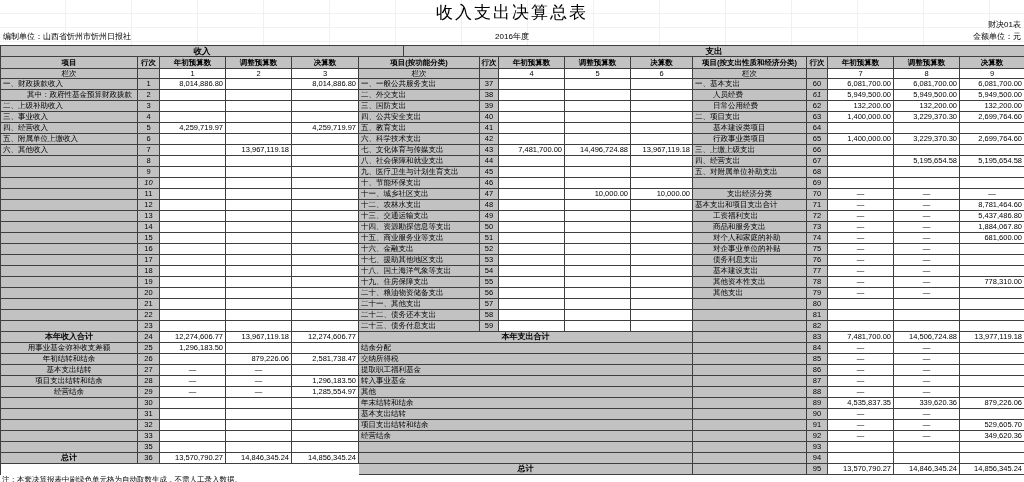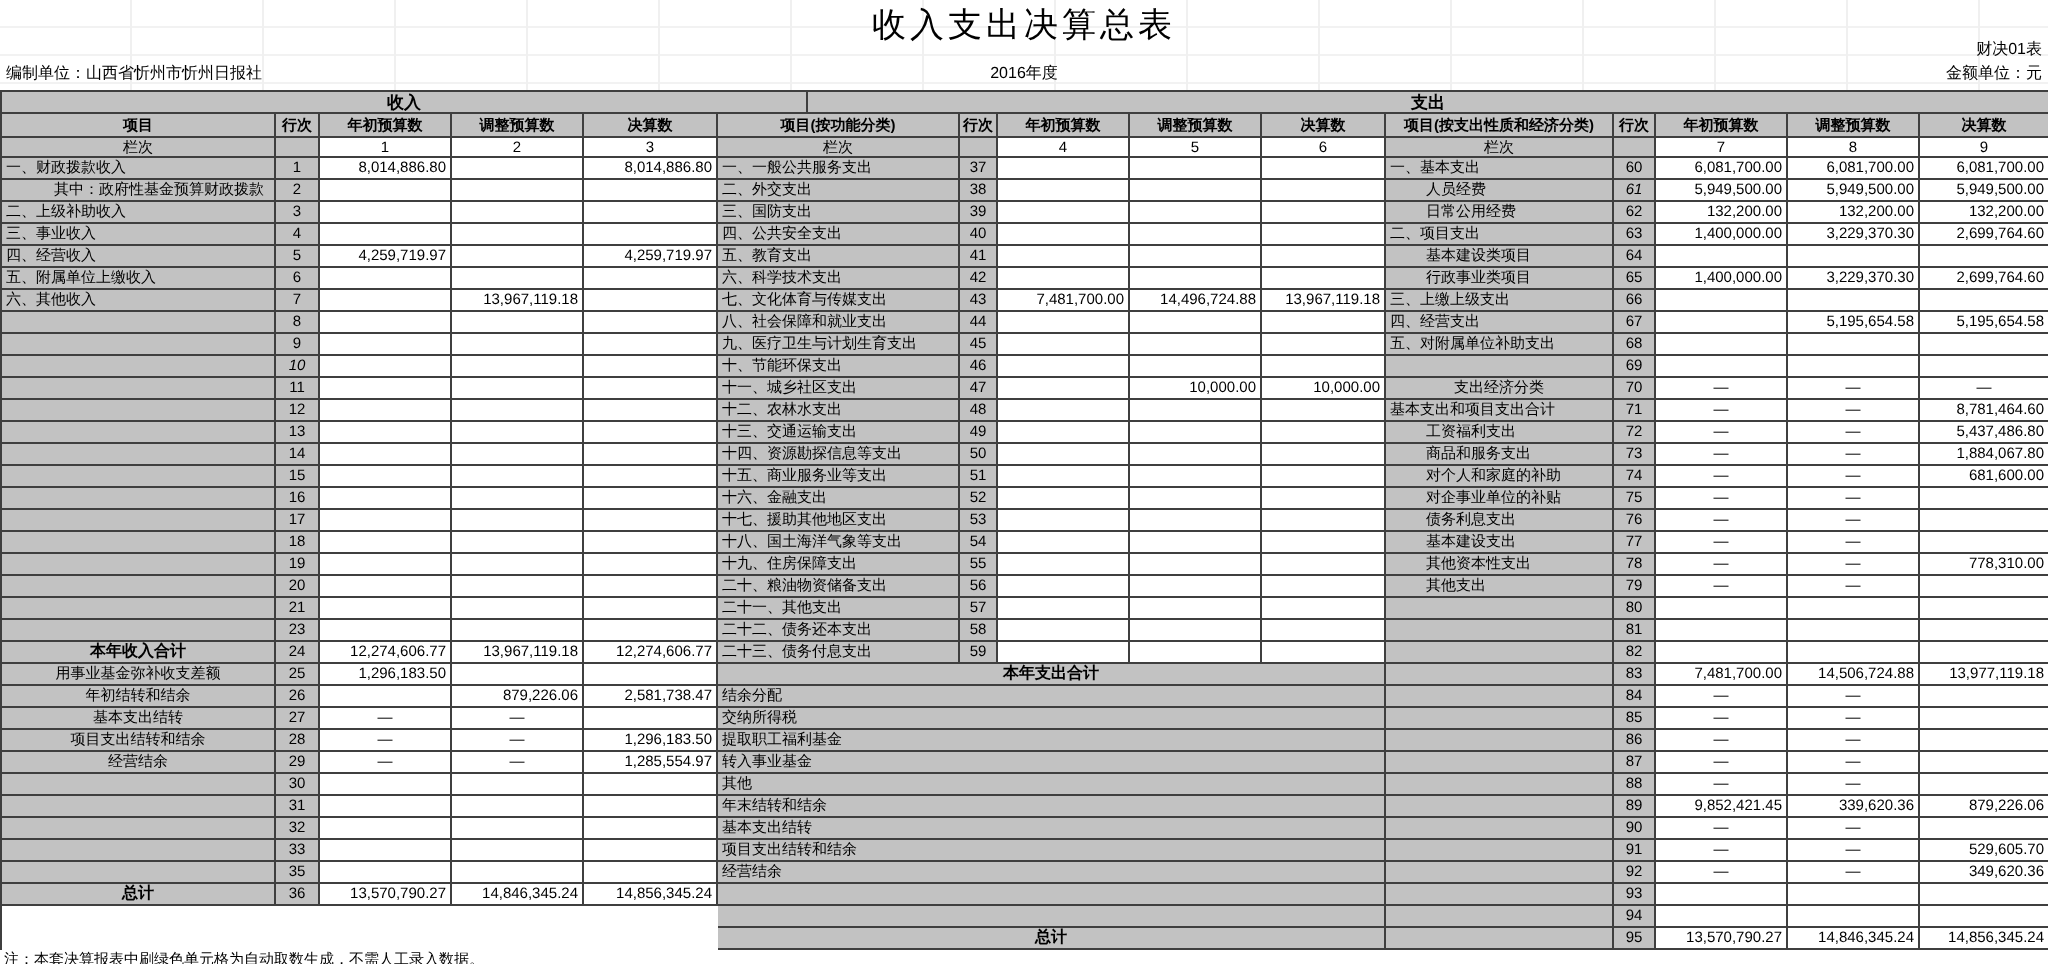--- a/index.html
+++ b/index.html
@@ -219,20 +219,27 @@
         </div>
         <div class="row">
           <div class="cell lab" style="width: 137px;"></div>
           <div class="cell no" style="width: 22px;">21</div>
           <div class="cell val" style="width: 66px;"></div>
           <div class="cell val" style="width: 66px;"></div>
           <div class="cell val" style="width: 67px;"></div>
         </div>
         <div class="row">
           <div class="cell lab" style="width: 137px;"></div>
+          <div class="cell no" style="width: 22px;">22</div>
+          <div class="cell val" style="width: 66px;"></div>
+          <div class="cell val" style="width: 66px;"></div>
+          <div class="cell val" style="width: 67px;"></div>
+        </div>
+        <div class="row">
+          <div class="cell lab" style="width: 137px;"></div>
           <div class="cell no" style="width: 22px;">23</div>
           <div class="cell val" style="width: 66px;"></div>
           <div class="cell val" style="width: 66px;"></div>
           <div class="cell val" style="width: 67px;"></div>
         </div>
         <div class="row">
           <div class="cell lab ctr bold" style="width: 137px;">本年收入合计</div>
           <div class="cell no" style="width: 22px;">24</div>
           <div class="cell val" style="width: 66px;">12,274,606.77</div>
           <div class="cell val" style="width: 66px;">13,967,119.18</div>
@@ -746,21 +753,21 @@
         <div class="row">
           <div class="cell lab" style="width: 114px;"></div>
           <div class="cell no" style="width: 21px;">88</div>
           <div class="cell val dash" style="width: 66px;">—</div>
           <div class="cell val dash" style="width: 66px;">—</div>
           <div class="cell val" style="width: 65px;"></div>
         </div>
         <div class="row">
           <div class="cell lab" style="width: 114px;"></div>
           <div class="cell no" style="width: 21px;">89</div>
-          <div class="cell val" style="width: 66px;">9,852,421.45</div>
+          <div class="cell val" style="width: 66px;">4,535,837.35</div>
           <div class="cell val" style="width: 66px;">339,620.36</div>
           <div class="cell val" style="width: 65px;">879,226.06</div>
         </div>
         <div class="row">
           <div class="cell lab" style="width: 114px;"></div>
           <div class="cell no" style="width: 21px;">90</div>
           <div class="cell val dash" style="width: 66px;">—</div>
           <div class="cell val dash" style="width: 66px;">—</div>
           <div class="cell val" style="width: 65px;"></div>
         </div>

